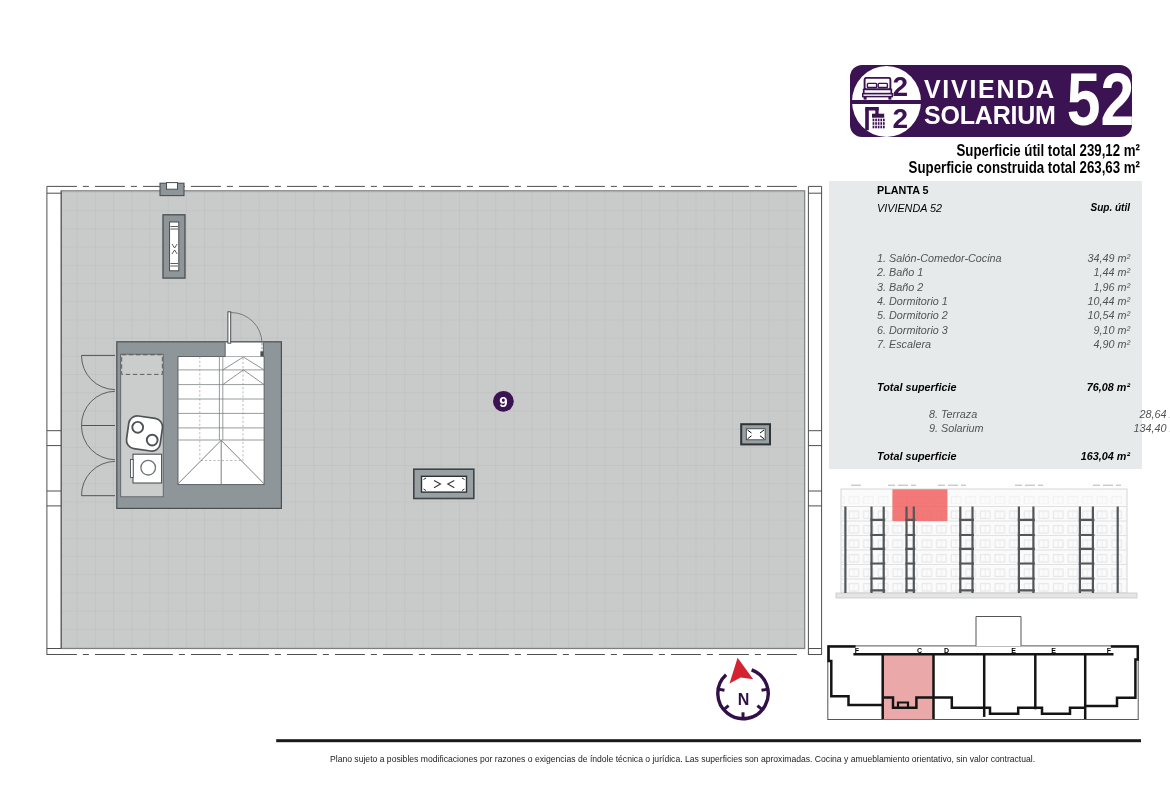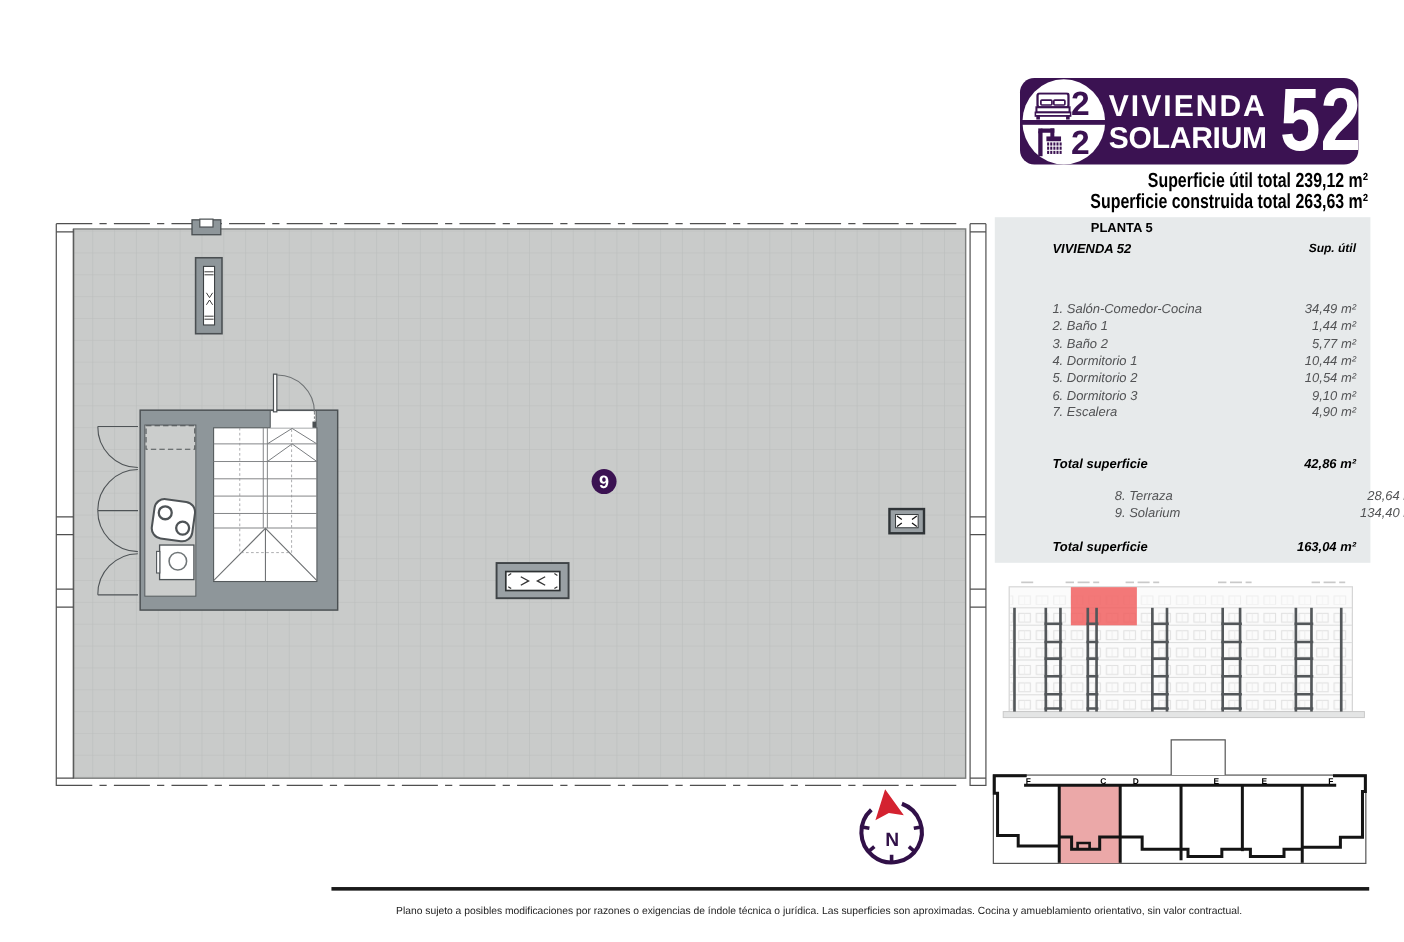--- a/index.html
+++ b/index.html
@@ -277,37 +277,37 @@
 <div class="abs" style="left:892.5px;top:104.5px;width:20px;height:28px;color:#3b1252;font-size:28px;font-weight:bold;line-height:28px;">2</div>
 
 <div class="abs" style="left:924px;top:77px;width:145px;color:#ffffff;font-weight:bold;font-size:25px;line-height:25.5px;"><span style="letter-spacing:1.7px;">VIVIENDA</span><br><span style="letter-spacing:-0.2px;">SOLARIUM</span></div>
 
 <div class="abs" style="left:1053px;top:63px;width:76px;height:74px;color:#ffffff;font-weight:bold;font-size:74px;line-height:74px;transform:scaleX(0.82);transform-origin:right;text-align:right;">52</div>
 
 <div class="abs" style="left:640px;top:141.5px;width:500px;text-align:right;font-weight:bold;font-size:17px;color:#000;line-height:17.3px;transform:scaleX(0.78);transform-origin:100% 0;">Superficie útil total 239,12 m²<br>Superficie construida total 263,63 m²</div>
 
 <div class="abs" style="left:829px;top:181px;width:313px;height:288px;background:#e7eaeb;"></div>
 
-<div class="abs" style="left:877px;top:184px;font-size:10.8px;font-weight:bold;color:#000;margin-left:32px;">PLANTA 5</div>
-
-<div class="abs" style="left:877px;top:202px;font-size:10.8px;font-weight:bold;font-style:italic;color:#000;">VIVIENDA 52</div>
+<div class="abs" style="left:877px;top:184px;font-size:10.8px;font-weight:bold;color:#000;">PLANTA 5</div>
+
+<div class="abs" style="left:877px;top:202px;font-size:10.8px;font-weight:normal;font-style:italic;color:#000;">VIVIENDA 52</div>
 
 <div class="abs" style="left:1030px;top:202px;width:100px;text-align:right;font-size:10px;font-weight:bold;font-style:italic;color:#000;">Sup. útil</div>
 
 <div class="abs" style="left:877px;top:251px;width:253px;font-size:10.8px;font-style:italic;color:#525355;line-height:14.35px;">
   <div>1. Salón-Comedor-Cocina<span style="float:right">34,49 m²</span></div>
   <div>2. Baño 1<span style="float:right">1,44 m²</span></div>
-  <div>3. Baño 2<span style="float:right">5,77 m²</span></div>
+  <div>3. Baño 2<span style="float:right">1,96 m²</span></div>
   <div>4. Dormitorio 1<span style="float:right">10,44 m²</span></div>
   <div>5. Dormitorio 2<span style="float:right">10,54 m²</span></div>
   <div>6. Dormitorio 3<span style="float:right">9,10 m²</span></div>
   <div>7. Escalera<span style="float:right">4,90 m²</span></div>
 </div>
 
-<div class="abs" style="left:877px;top:381px;width:253px;font-size:10.8px;font-weight:bold;font-style:italic;color:#000;">Total superficie<span style="float:right">42,86 m²</span></div>
+<div class="abs" style="left:877px;top:381px;width:253px;font-size:10.8px;font-weight:bold;font-style:italic;color:#000;">Total superficie<span style="float:right">76,08 m²</span></div>
 
 <div class="abs" style="left:929px;top:407px;width:253px;font-size:10.8px;font-style:italic;color:#525355;line-height:14.35px;">
   <div>8. Terraza<span style="float:right">28,64 m²</span></div>
   <div>9. Solarium<span style="float:right">134,40 m²</span></div>
 </div>
 
 <div class="abs" style="left:877px;top:450px;width:253px;font-size:10.8px;font-weight:bold;font-style:italic;color:#000;">Total superficie<span style="float:right">163,04 m²</span></div>
 
 <div class="abs" style="left:330px;top:753.5px;width:807px;font-size:8.6px;color:#222;text-align:left;">Plano sujeto a posibles modificaciones por razones o exigencias de índole técnica o jurídica. Las superficies son aproximadas. Cocina y amueblamiento orientativo, sin valor contractual.</div>
 

